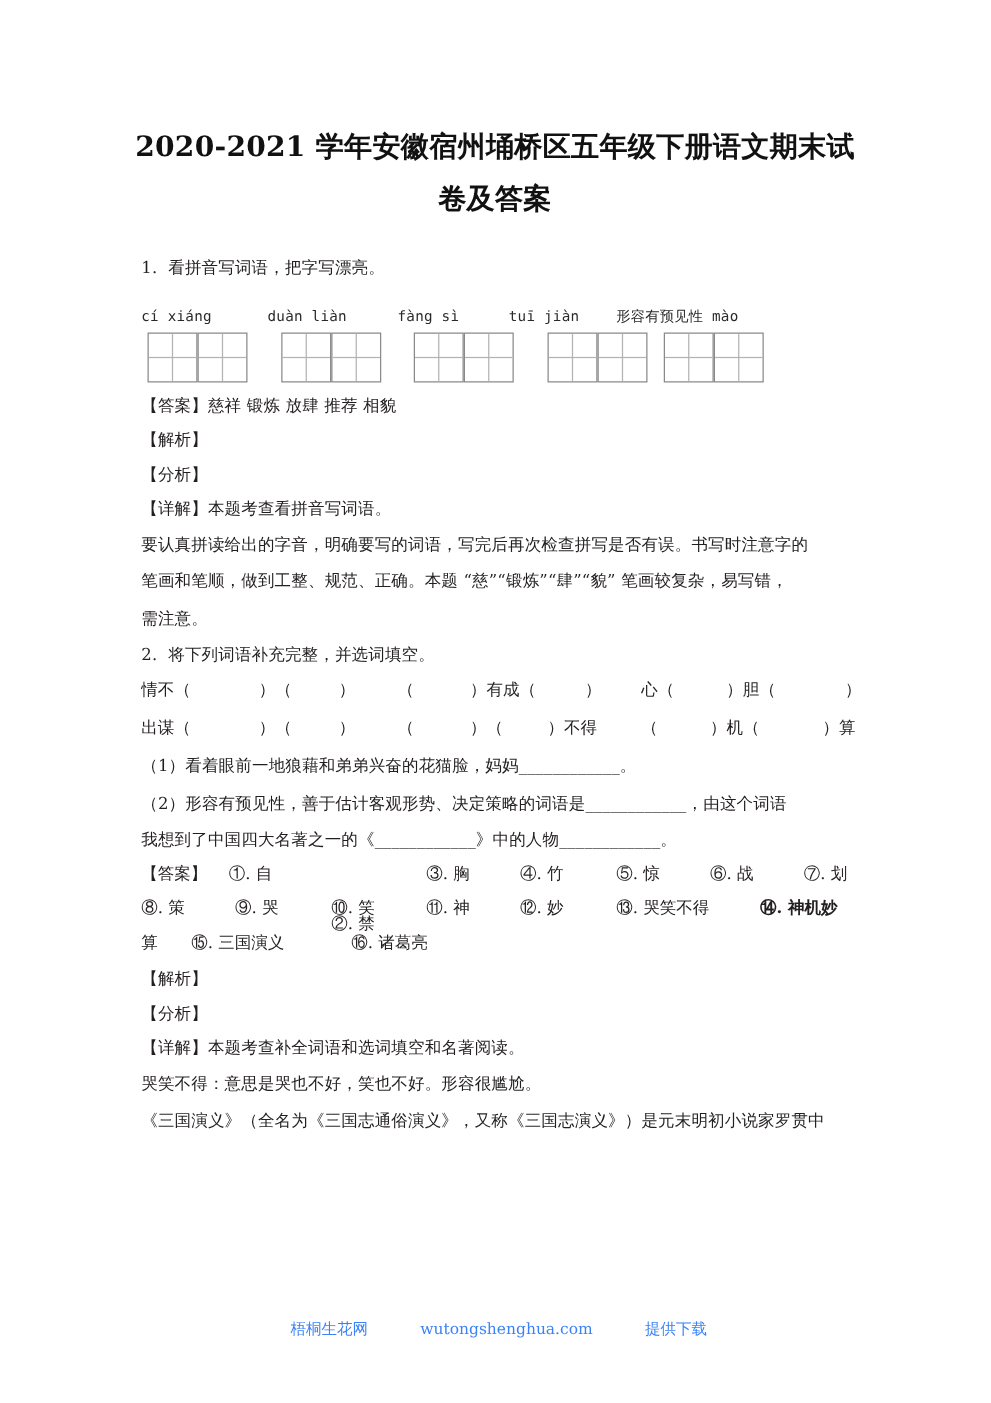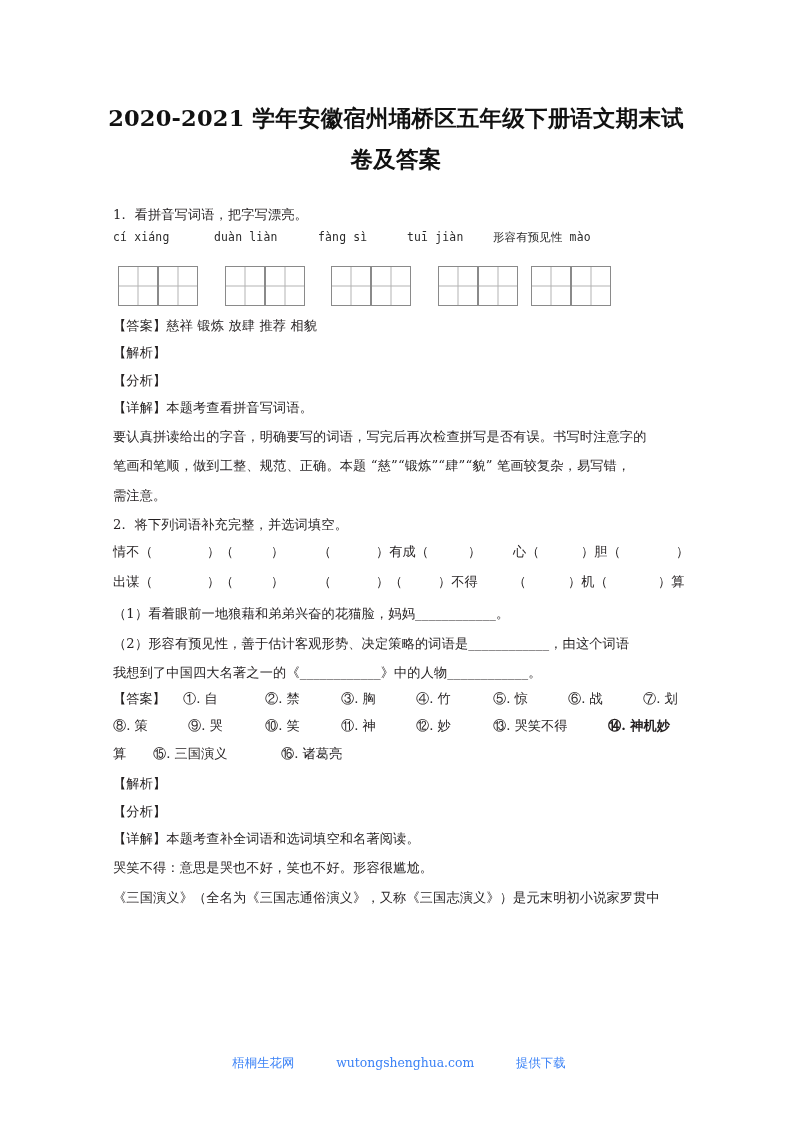--- a/index.html
+++ b/index.html
@@ -53,21 +53,21 @@
   .pinyin-row {
     position: relative;
     height: 28px;
     font-family: "DejaVu Sans Mono", "Liberation Mono", monospace;
     font-size: 11.4px;
     color: #2a2a2a;
     letter-spacing: 0.2px;
   }
   .pinyin-item {
     position: absolute;
-    top: 0;
+    top: 16px;
     white-space: nowrap;
   }
   .grid-row {
     position: relative;
     height: 52px;
     margin-top: 2px;
   }
   .grid-group {
     position: absolute;
     top: 6px;
@@ -215,21 +215,21 @@
         <span class="cloze-seg" style="left: 545px;">）算</span>
       </div>
 
     <div class="line">（1）看着眼前一地狼藉和弟弟兴奋的花猫脸，妈妈____________。</div>
     <div class="line">（2）形容有预见性，善于估计客观形势、决定策略的词语是____________，由这个词语</div>
     <div class="line">我想到了中国四大名著之一的《____________》中的人物____________。</div>
 
     <div class="ans-row" id="ans-row-0">
         <span class="ans-seg" style="left: 0px;">【答案】</span>
         <span class="ans-seg" style="left: 70px;">①. 自</span>
-        <span class="ans-seg" style="left: 152px;">②. 禁</span>
+        <span class="ans-seg" style="left: 152px; margin-top: 40px;">②. 禁</span>
         <span class="ans-seg" style="left: 228px;">③. 胸</span>
         <span class="ans-seg" style="left: 303px;">④. 竹</span>
         <span class="ans-seg" style="left: 380px;">⑤. 惊</span>
         <span class="ans-seg" style="left: 455px;">⑥. 战</span>
         <span class="ans-seg" style="left: 530px;">⑦. 划</span>
       </div>
     <div class="ans-row" id="ans-row-1">
         <span class="ans-seg" style="left: 0px;">⑧. 策</span>
         <span class="ans-seg" style="left: 75px;">⑨. 哭</span>
         <span class="ans-seg" style="left: 152px;">⑩. 笑</span>

